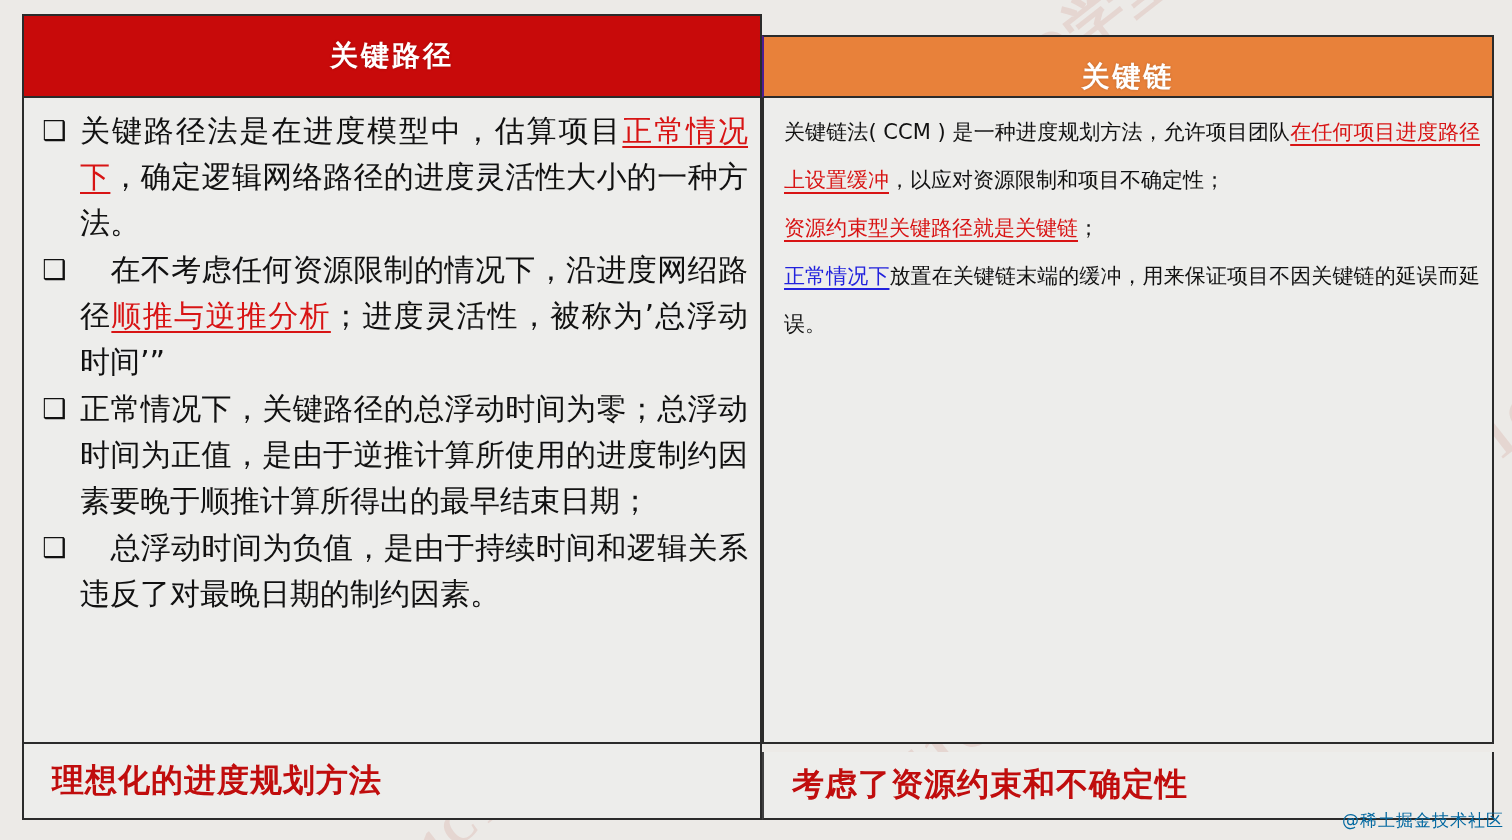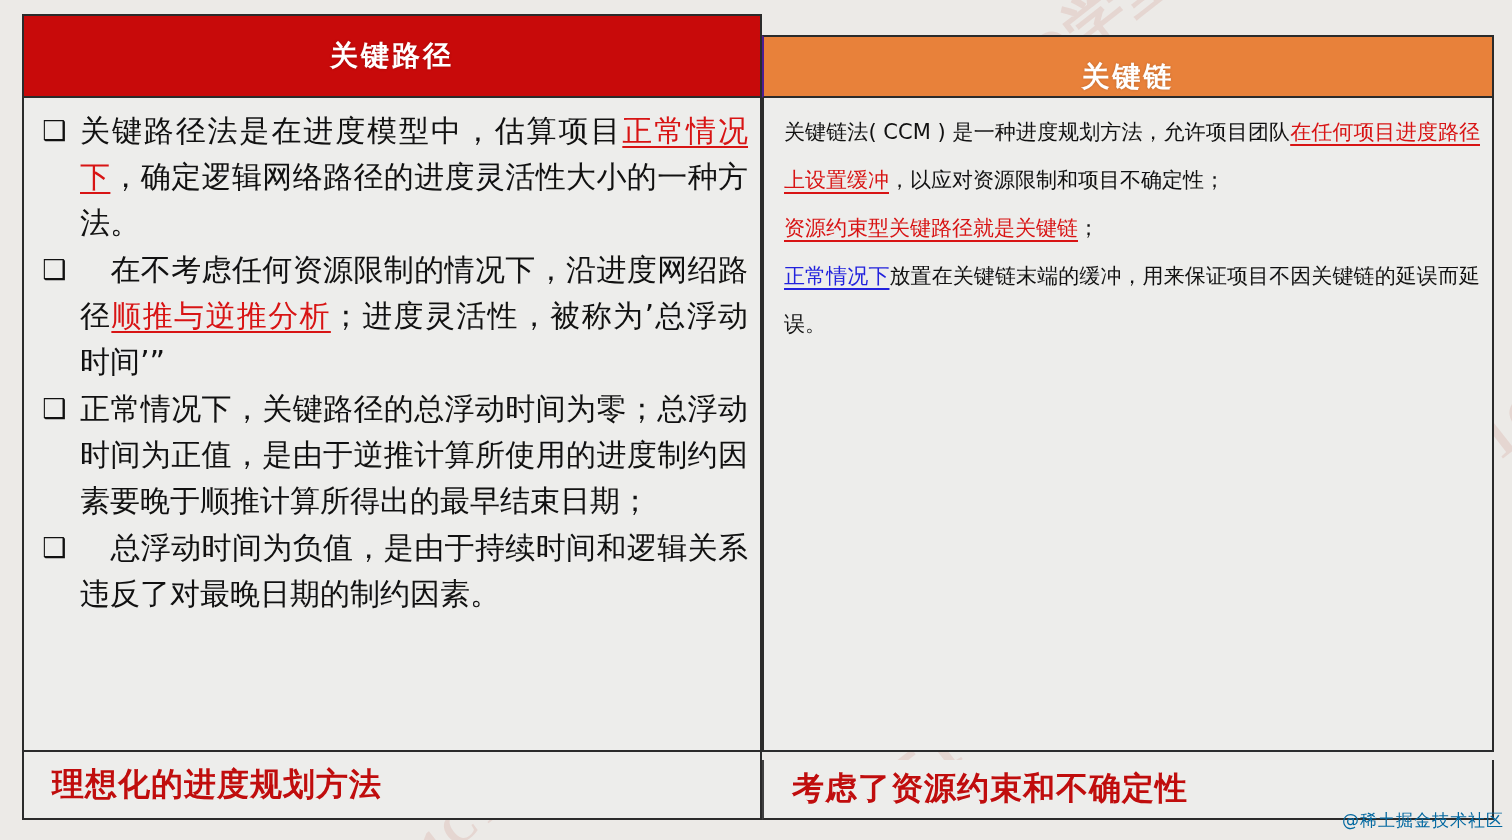--- a/index.html
+++ b/index.html
@@ -54,21 +54,21 @@
   }
 
   .row {
     display: flex;
     width: 100%;
     box-sizing: border-box;
   }
 
   .row-head { height: 84px; }
   .row-body { flex: 1 1 auto; }
-  .row-foot { height: 68px; }
+  .row-foot { height: 76px; }
 
   .cell {
     box-sizing: border-box;
     border: 2px solid #2b2b2b;
     position: relative;
   }
   .cell-l { width: 740px; }
   .cell-r { width: 732px; border-left-width: 2px; }
 
   .row-body .cell, .row-foot .cell { border-top: none; }

